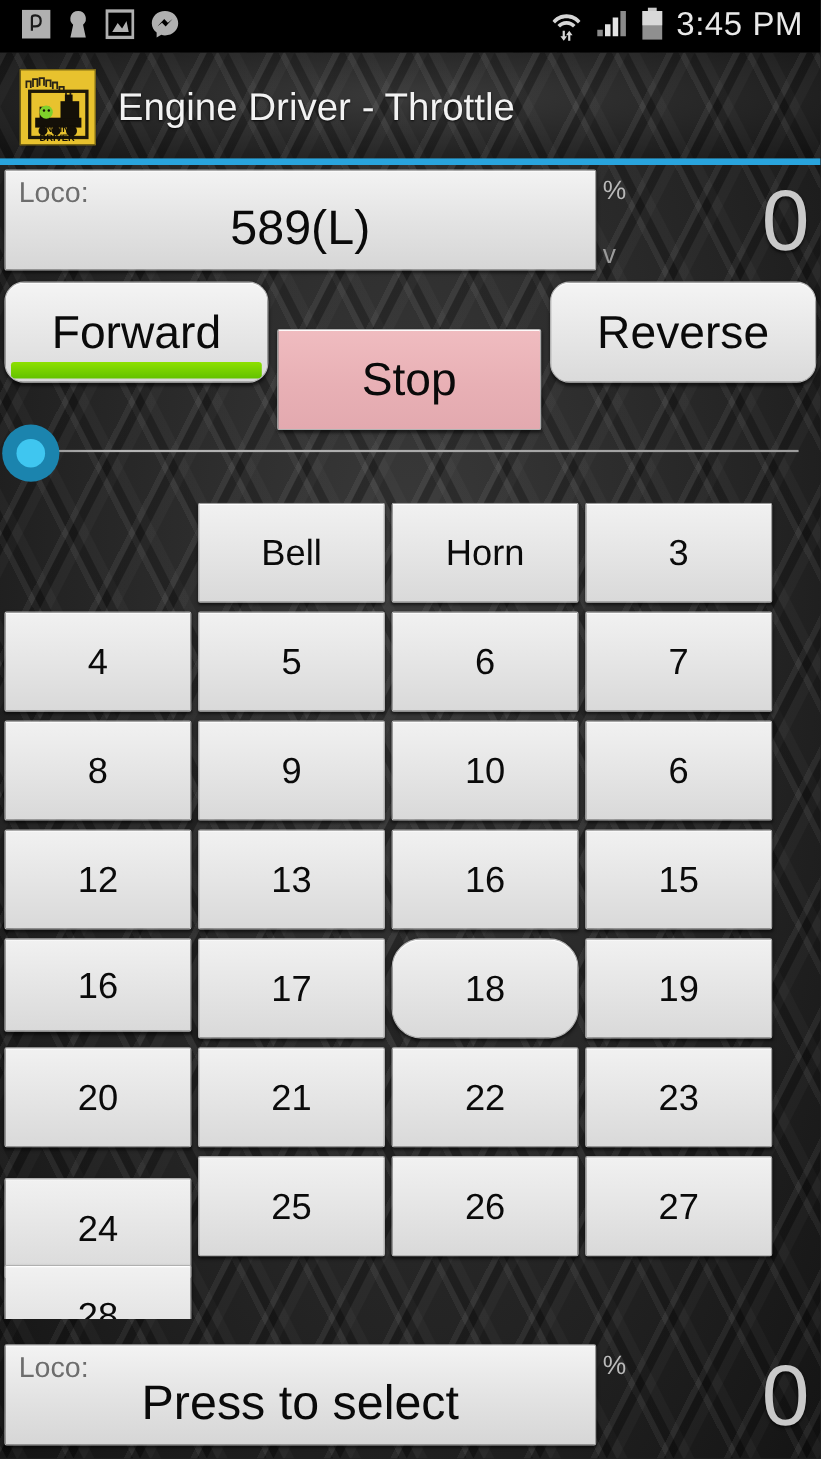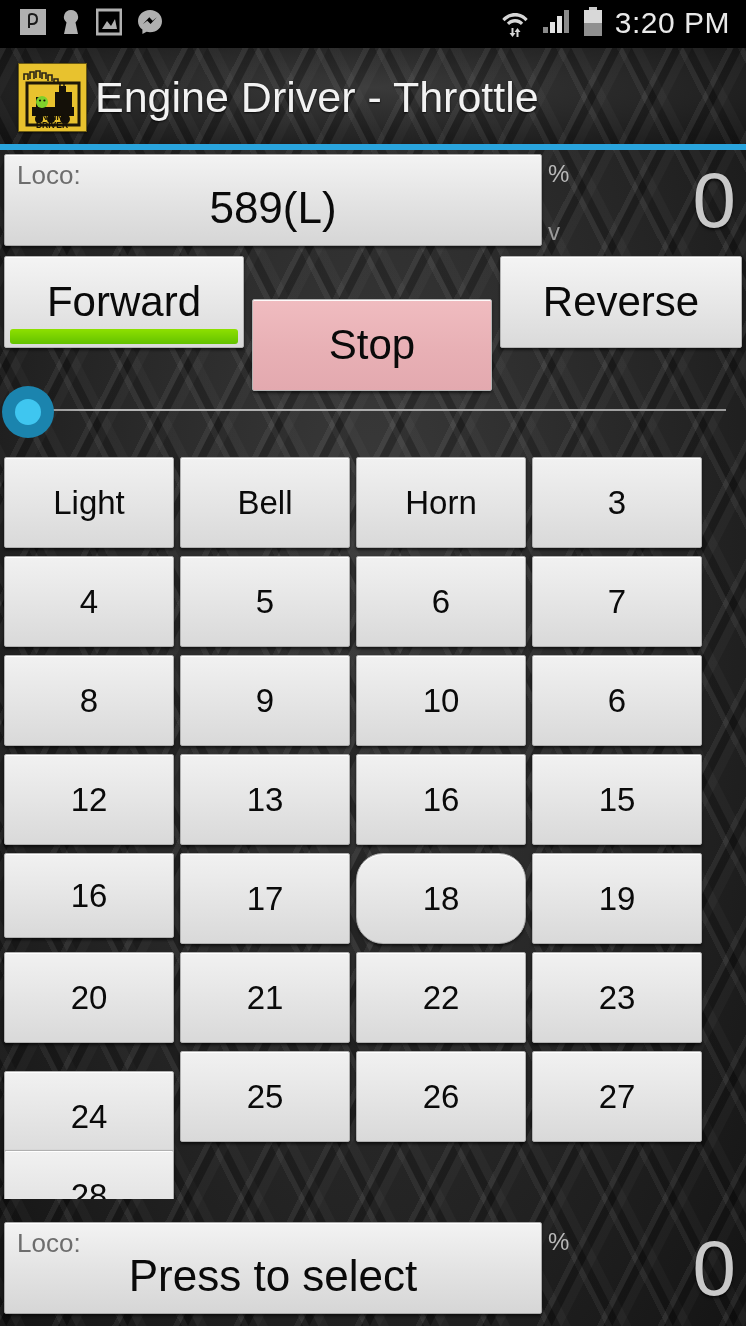--- a/index.html
+++ b/index.html
@@ -46,21 +46,21 @@
   #titlebar{
     position:absolute; left:0; top:48px; width:746px; height:98px;
     display:flex; align-items:center; overflow:hidden;
   }
   #app-icon{
     width:69px; height:69px; margin-left:18px; flex:0 0 auto;
     background:#e8c22e; border:1px solid #6a5a12; position:relative;
     box-shadow:0 1px 2px rgba(0,0,0,.6);
   }
   #app-title{
-    color:#f2f2f2; font-size:43px; margin-left:8px; line-height:1;
+    color:#f2f2f2; font-size:35px; margin-left:20px; line-height:1;
     white-space:nowrap; text-shadow:0 1px 2px rgba(0,0,0,.8);
   }
   #blue-rule{
     position:absolute; left:0; top:144px; width:746px; height:6px;
     background:#29a4dd;
   }
 
   
   .loco-bar{ position:absolute; left:0; width:746px; height:100px; }
   #loco-top{ top:150px; }
@@ -94,21 +94,21 @@
   
   #dirrow{ position:absolute; left:0; top:256px; width:746px; height:92px; }
   .dirbtn{
     position:absolute; top:0; height:92px;
     border:1px solid #b4b4b4; border-radius:2px;
     display:flex; align-items:center; justify-content:center;
     color:#0a0a0a; font-size:42px; line-height:1;
     box-shadow:0 2px 3px rgba(0,0,0,.55), inset 0 1px 0 rgba(255,255,255,.9);
     overflow:hidden;
   }
-  .dir-plain{ background:linear-gradient(180deg,#f4f4f4 0%,#e6e6e6 55%,#dadada 100%); }
+  .dir-plain{ background:linear-gradient(180deg,#f4f4f4 0%,#e6e6e6 55%,#dadada 100%);border-radius:18px; }
   .dir-stop { background:linear-gradient(180deg,#f0bcc0 0%,#e8b0b5 55%,#e3a9af 100%); }
   #btn-forward{ left:4px;   width:240px; }
   #btn-stop   { left:252px; width:240px;margin-top:43px; }
   #btn-reverse{ left:500px; width:242px; }
   .dir-indicator{
     position:absolute; left:5px; right:5px; bottom:3px; height:15px;
     background:linear-gradient(180deg,#8ee000 0%,#63c200 100%);
     border-radius:3px;
   }
 
@@ -194,21 +194,21 @@
           <path d="M23 26 L28 26 L28 3 L23 3 Z" fill="#8a8a8a"></path>
         </svg>
       </span>
       <span class="sb-ico">
         <svg width="22" height="32" viewBox="0 0 22 32">
           <rect x="7" y="1" width="8" height="3" fill="#c9c9c9"></rect>
           <rect x="2" y="4" width="18" height="26" fill="#8f8f8f"></rect>
           <rect x="2" y="4" width="18" height="13" fill="#d8d8d8"></rect>
         </svg>
       </span>
-      <span class="clock">3:20 PM</span>
+      <span class="clock">3:45 PM</span>
     </div>
   </div>
 
   <div id="titlebar" class="plate">
     <div id="app-icon">
       <svg width="67" height="67" viewBox="0 0 67 67" style="display:block">
 
         <g fill="none" stroke="#2a2416" stroke-width="1.6">
           <path d="M5 16 l0 -6 l4 0 l0 6 M11 15 l0 -7 l4 0 l0 7 M17 14 l0 -7 l4 0 l0 7 M23 15 l0 -6 l4 0 l0 6 M29 17 l0 -6 l4 0 l0 6 M35 20 l0 -5 l4 0 l0 5 M41 23 l0 -4 l4 0 l0 4"></path>
         </g>
@@ -259,23 +259,20 @@
       <span>Reverse</span>
     </div>
   </div>
 
   <div id="slider">
     <div id="slider-track"></div>
   </div>
   <div id="slider-thumb"></div>
 
   <div id="grid">
-      <div class="fbtn" style="left: 4px; top: 0px; width: 170px; height: 91px;">
-        <span>Light</span>
-      </div>
       <div class="fbtn" style="left: 180px; top: 0px; width: 170px; height: 91px;">
         <span>Bell</span>
       </div>
       <div class="fbtn" style="left: 356px; top: 0px; width: 170px; height: 91px;">
         <span>Horn</span>
       </div>
       <div class="fbtn" style="left: 532px; top: 0px; width: 170px; height: 91px;">
         <span>3</span>
       </div>
       <div class="fbtn" style="left: 4px; top: 99px; width: 170px; height: 91px;">

